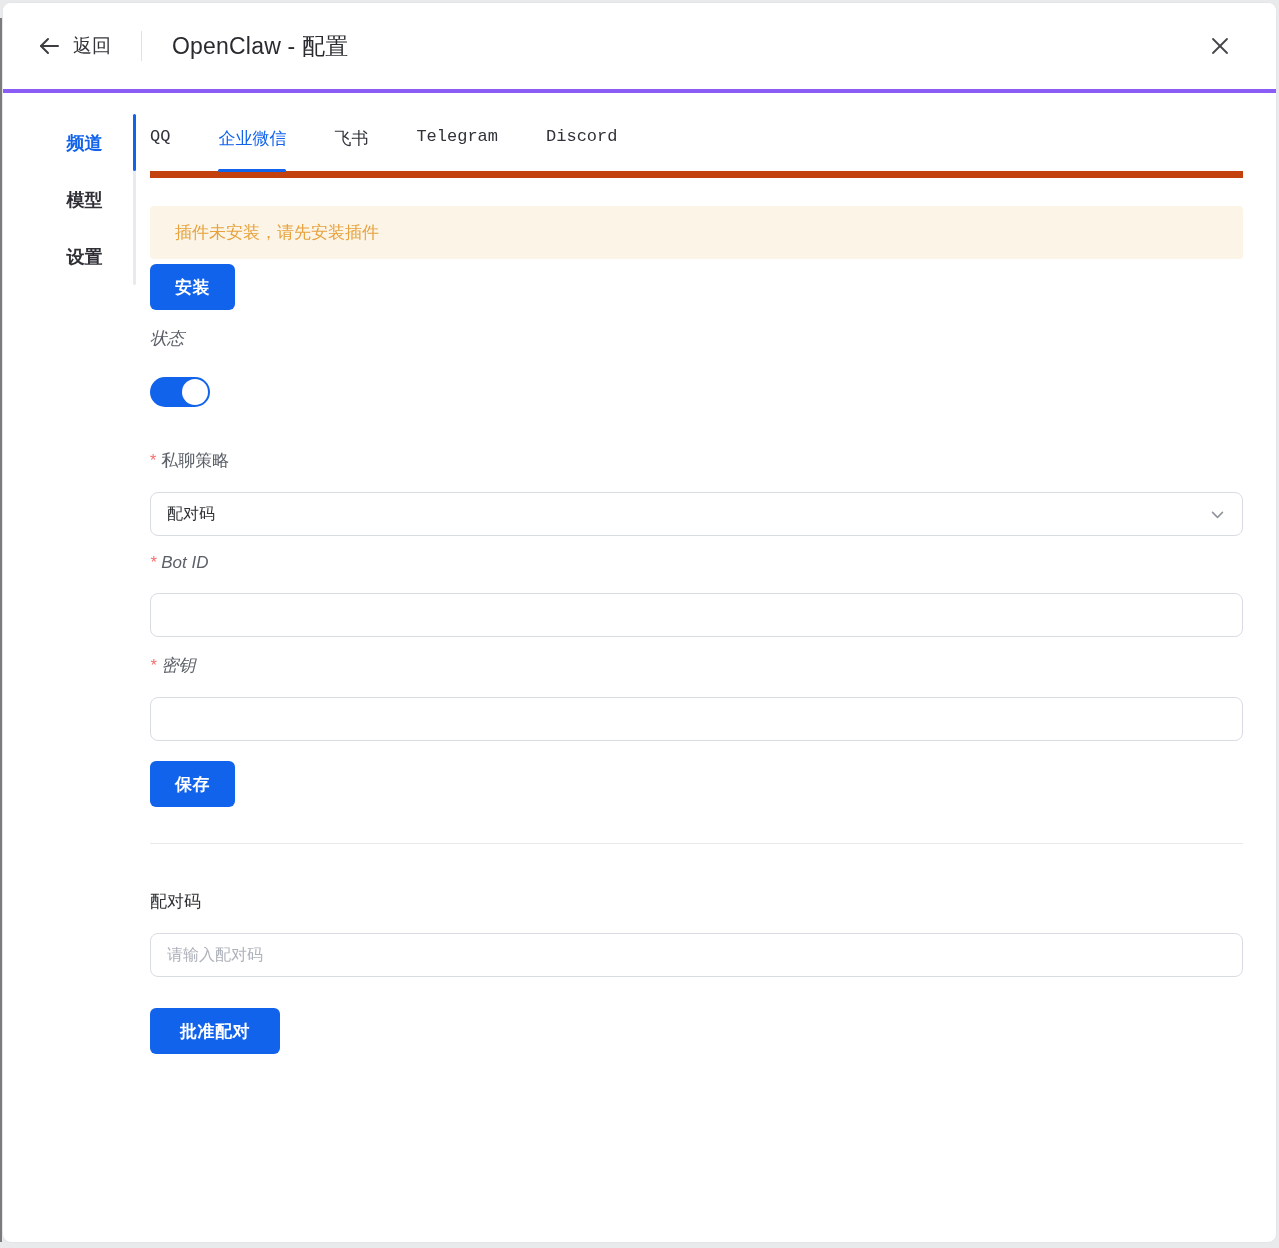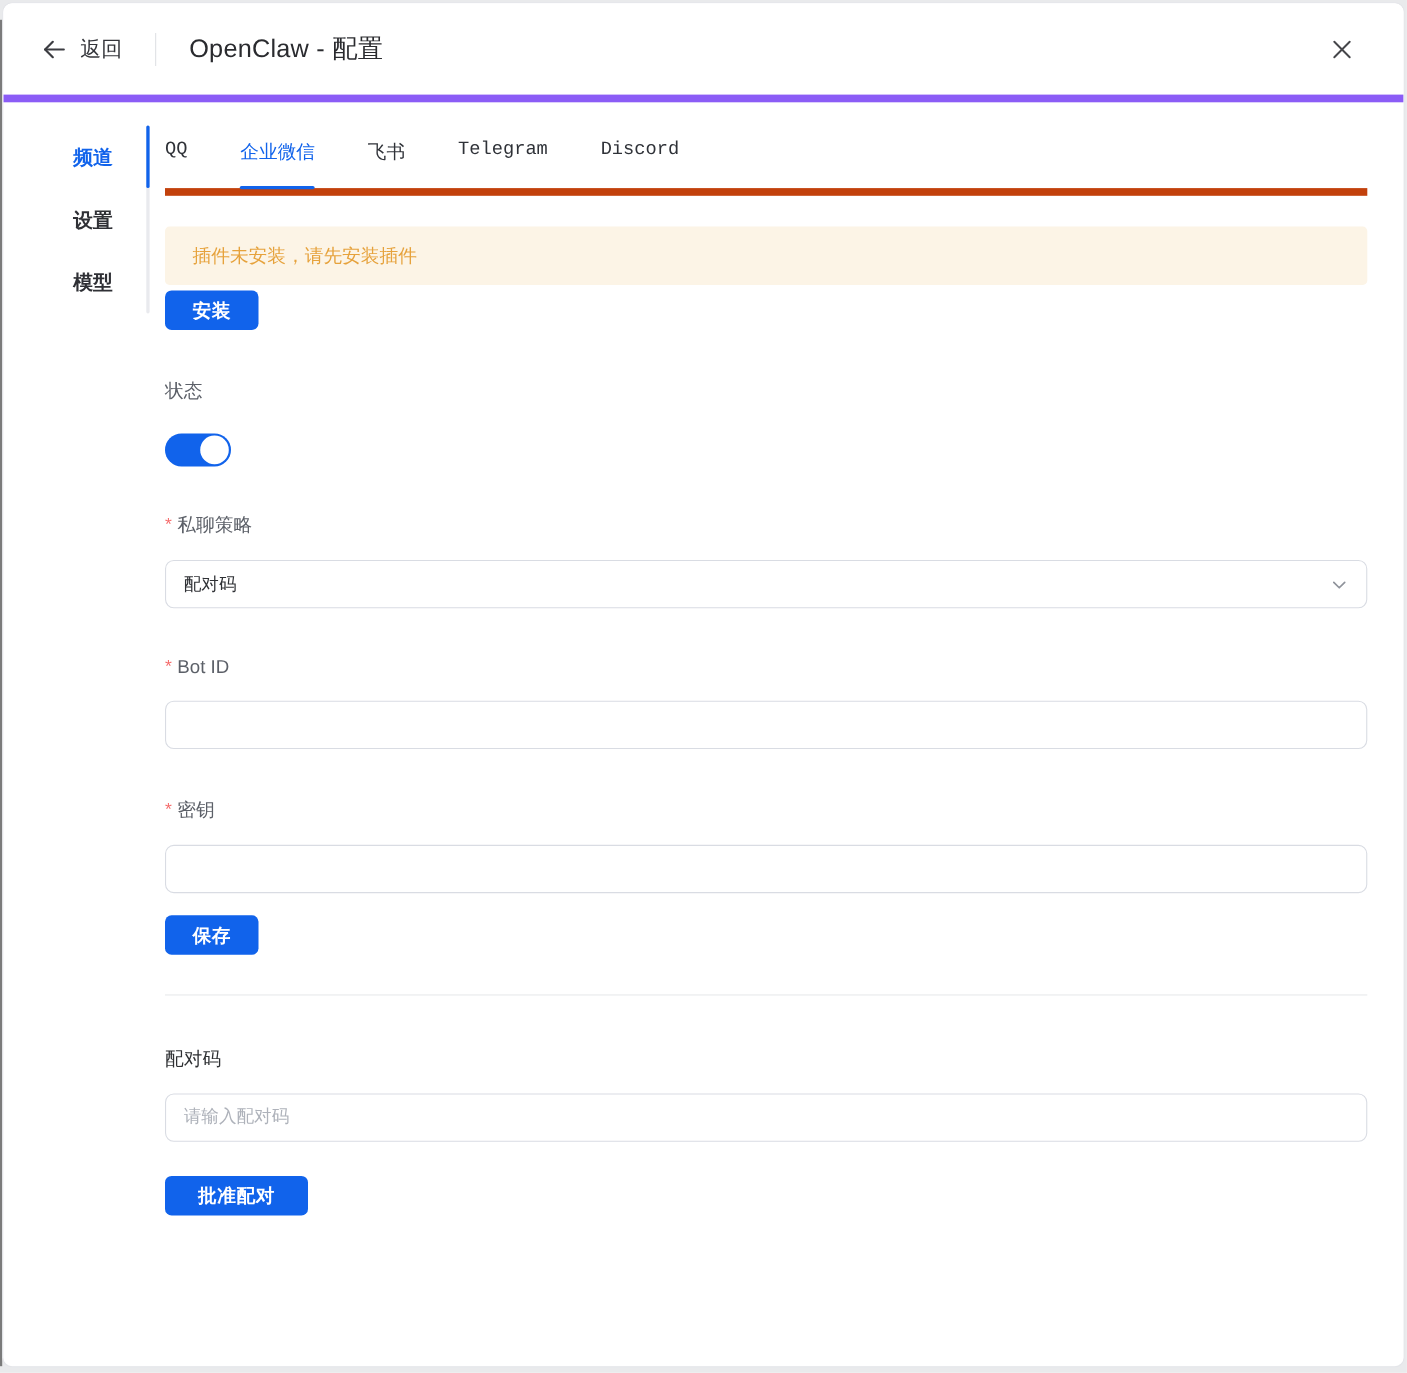--- a/index.html
+++ b/index.html
@@ -14,21 +14,21 @@
 
   .modal {
     position:absolute; left:2px; top:2px; right:2px; bottom:5px;
     background:#fff; border:1px solid #e4e5e9; border-radius:9px;
     overflow:hidden; display:flex; flex-direction:column;
   }
 
   
   .header {
     height:90px; flex:0 0 90px; display:flex; align-items:center;
-    padding:0 42px 0 34px; border-bottom:7px solid #8b5cf6; background:#fff;
+    padding:0 42px 0 34px; border-bottom:4px solid #8b5cf6; background:#fff;
   }
   .back-btn { display:flex; align-items:center; cursor:pointer; }
   .back-arrow { width:24px; height:24px; color:#3c3d42; }
   .back-label { font-size:19px; color:#34353a; margin-left:12px; }
   .header-divider { width:1px; height:30px; background:#dfe1e5; margin:0 30px; }
   .page-title { font-size:23px; color:#2a2b2f; letter-spacing:.2px; }
   .close-btn { margin-left:auto; width:28px; height:28px; display:flex; align-items:center; justify-content:center; cursor:pointer; }
   .close-btn svg { width:24px; height:24px; color:#45464a; }
 
   
@@ -57,33 +57,33 @@
   
   .banner {
     margin-top:28px; height:53px; border-radius:4px;
     background:var(--warning-bg); color:var(--warning-fg);
     display:flex; align-items:center; padding:0 25px; font-size:17px;
   }
 
   
   .btn {
     display:inline-flex; align-items:center; justify-content:center;
-    height:36px; padding:0 25px; border:none; border-radius:6px;
+    height:46px; padding:0 25px; border:none; border-radius:6px;
     background:var(--primary); color:#fff; font-size:17px; font-weight:bold;
     font-family:inherit; cursor:pointer; letter-spacing:.5px;
   }
   .btn.install { margin-top:5px; }
   .btn.save { margin-top:20px; }
   .btn.approve { margin-top:31px; padding:16px 30px; }
 
   
   .form-label { display:flex; align-items:center; font-size:17px; color:#5c6068; }
   .form-label.dark { color:#2e3033; }
   .req { color:#f56c6c; margin-right:5px; font-size:16px; }
-  .mt36 { margin-top:44px; }
+  .mt36 { margin-top:17px;font-style:italic; }
   .mt42 { margin-top:42px; }
   .mt46 { margin-top:46px; }
 
   .switch {
     margin-top:27px; width:60px; height:30px; border-radius:15px;
     background:var(--primary); position:relative; cursor:pointer;
   }
   .switch .knob {
     position:absolute; top:2px; right:2px; width:26px; height:26px;
     border-radius:50%; background:#fff;
@@ -127,22 +127,22 @@
       </svg>
     </div>
   </div>
 
   <div class="body-wrap">
 
     <div class="sidebar">
       <div class="side-track"></div>
       <div class="side-active-bar"></div>
       <div class="side-item active">频道</div>
+      <div class="side-item">模型</div>
       <div class="side-item">设置</div>
-      <div class="side-item">模型</div>
     </div>
 
     <div class="content">
 
       <div class="tabs">
         <div class="tab">QQ</div>
         <div class="tab active">企业微信</div>
         <div class="tab">飞书</div>
         <div class="tab">Telegram</div>
         <div class="tab">Discord</div>

